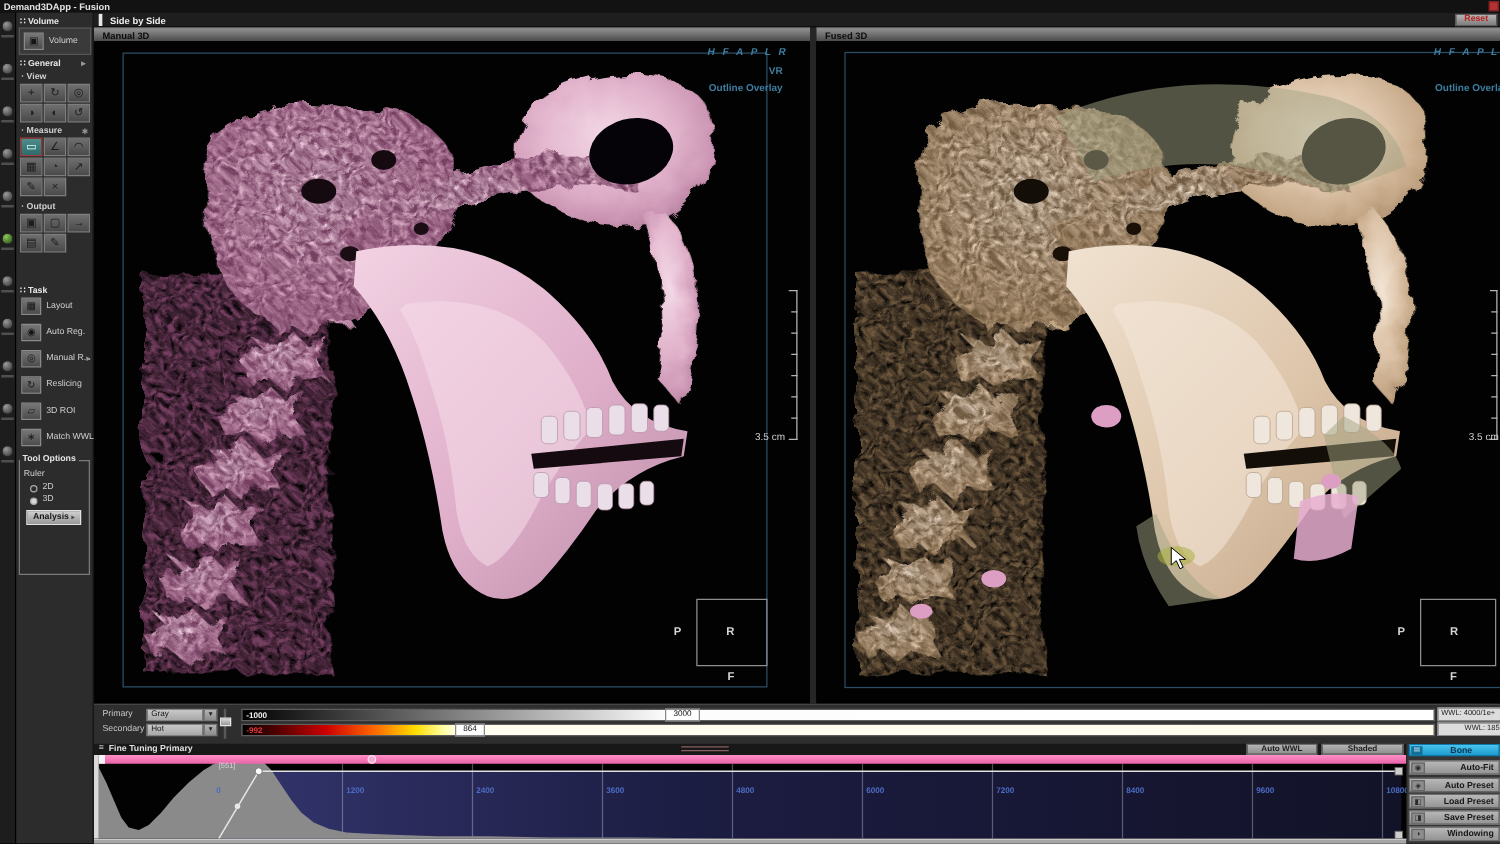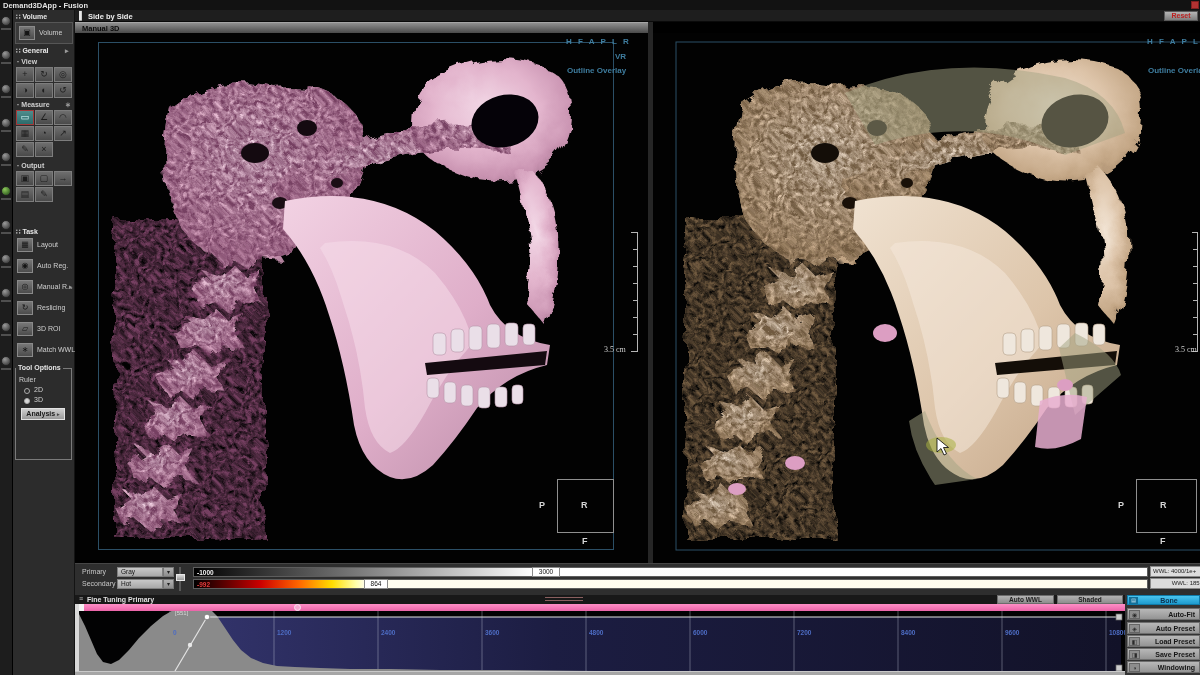--- a/index.html
+++ b/index.html
@@ -18,25 +18,25 @@
              border:1px solid #5a5a5a;box-sizing:border-box;color:#bb2222;font-weight:bold;font-size:7px;
              text-align:center;line-height:8px;}
 
   
   .vp-header{top:22px;height:11px;background:linear-gradient(#8f8f8f,#4a4a4a);border-top:1px solid #a5a5a5;box-sizing:border-box;}
   .vp-header .t{left:7px;top:1px;color:#0c0c0c;font-size:7.5px;font-weight:bold;}
 
   .viewport{top:33px;height:527px;background:#020202;overflow:hidden;}
   .vframe{border:1px solid #2b4f66;box-sizing:border-box;}
   .ovl{color:#3f7d9f;font-weight:bold;font-size:8px;white-space:nowrap;}
-  .hfaplr{letter-spacing:2px;}
+  .hfaplr{letter-spacing:2px;font-style:italic;}
 
   .ruler-line{width:1px;background:#b5b5b5;}
   .ruler-tick{height:1px;background:#b5b5b5;}
-  .ruler-label{color:#cfcfcf;font-size:8px;white-space:nowrap;font-family:Liberation Serif, serif;}
+  .ruler-label{color:#cfcfcf;font-size:8px;white-space:nowrap;}
   .axis-box{border:1px solid #8f8f8f;box-sizing:border-box;}
   .axis-letter{color:#d5d5d5;font-size:9px;font-weight:bold;}
 
   
   #rail{left:0;top:10px;width:13px;height:665px;background:#1d1d1d;border-right:1px solid #000;box-sizing:border-box;}
   .rail-circle{left:1px;width:10px;height:10px;border-radius:50%;
                background:radial-gradient(circle at 35% 30%,#9a9a9a,#4a4a4a 70%);border:1px solid #222;box-sizing:border-box;}
   .rail-circle.green{background:radial-gradient(circle at 35% 30%,#8cc85a,#3d6a28 70%);}
   .rail-lbl{left:1px;width:10px;height:2px;background:#4f4f4f;}
 
@@ -115,20 +115,23 @@
   <div class="abs" id="corner-red"></div>
 
   <div class="abs" id="modebar">
     <div class="abs marker">▌</div>
     <div class="abs t">Side by Side</div>
     <div class="abs" id="reset-btn">Reset</div>
   </div>
 
   <div class="abs vp-header" style="left:75px;width:573px;">
     <div class="abs t">Manual 3D</div>
+  </div>
+  <div class="abs vp-header" style="left:653px;width:547px;">
+    <div class="abs t">Fused 3D</div>
   </div>
   <div class="abs" style="left:648px;top:22px;width:5px;height:541px;background:#262626;"></div>
 
   <div class="abs viewport" style="left:75px;width:573px;">
     <svg class="abs" style="left:0;top:0;" width="573" height="527" viewBox="0 0 573 527">
       <defs>
         <radialGradient id="boneL" cx="45%" cy="40%" r="75%">
           <stop offset="0%" stop-color="#f3d9e7"></stop>
             <stop offset="45%" stop-color="#e3b5cd"></stop>
           <stop offset="75%" stop-color="#c993b1"></stop>

